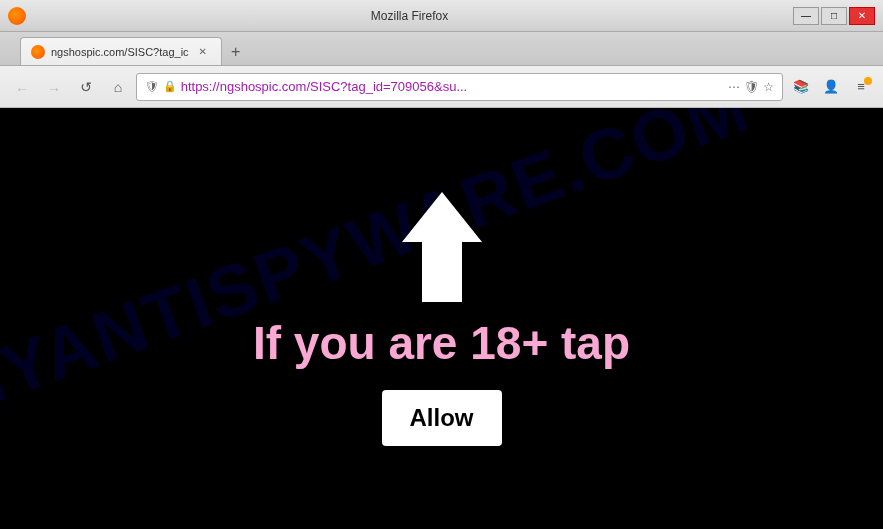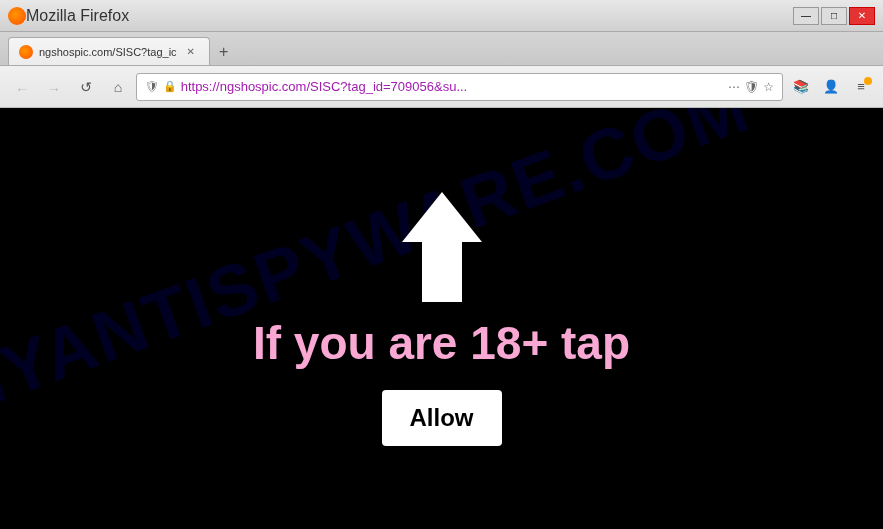--- a/index.html
+++ b/index.html
@@ -12,35 +12,35 @@
       background: linear-gradient(to bottom, #e8e8e8, #d0d0d0);
       height: 32px;
       display: flex;
       align-items: center;
       justify-content: space-between;
       padding: 0 8px;
       border-bottom: 1px solid #aaa;
     }
     .title-bar-left { display: flex; align-items: center; gap: 6px; }
     .firefox-logo { width: 18px; height: 18px; background: radial-gradient(circle at 40% 40%, #ff9500, #ff5000); border-radius: 50%; position: relative; }
-    .title-text { font-size: 16px; color: #333; flex: 1; }
+    .title-text { font-size: 12px; color: #333; flex: 1; text-align: center; }
     .window-controls { display: flex; gap: 2px; }
     .win-btn { width: 26px; height: 18px; display: flex; align-items: center; justify-content: center; font-size: 10px; cursor: pointer; border: 1px solid #999; background: #ddd; }
     .win-btn.close { background: #e53333; color: white; border-color: #c00; }
     .win-btn.minimize { background: #ddd; }
     .win-btn.maximize { background: #ddd; }
     .nav-btn { width: 28px; height: 26px; display: flex; align-items: center; justify-content: center; cursor: pointer; border-radius: 3px; color: #555; font-size: 14px; background: none; border: none; }
     .nav-btn.disabled { color: #bbb; cursor: default; }
 
     .tab-bar {
       background: linear-gradient(to bottom, #d5d5d5, #c8c8c8);
       height: 34px;
       display: flex;
       align-items: flex-end;
-      padding: 0 8px;
+      padding: 0 20px;
       border-bottom: 1px solid #aaa;
     }
     .tab {
       height: 28px;
       background: linear-gradient(to bottom, #f5f5f5, #ececec);
       border: 1px solid #aaa;
       border-bottom: none;
       border-radius: 4px 4px 0 0;
       display: flex;
       align-items: center;

